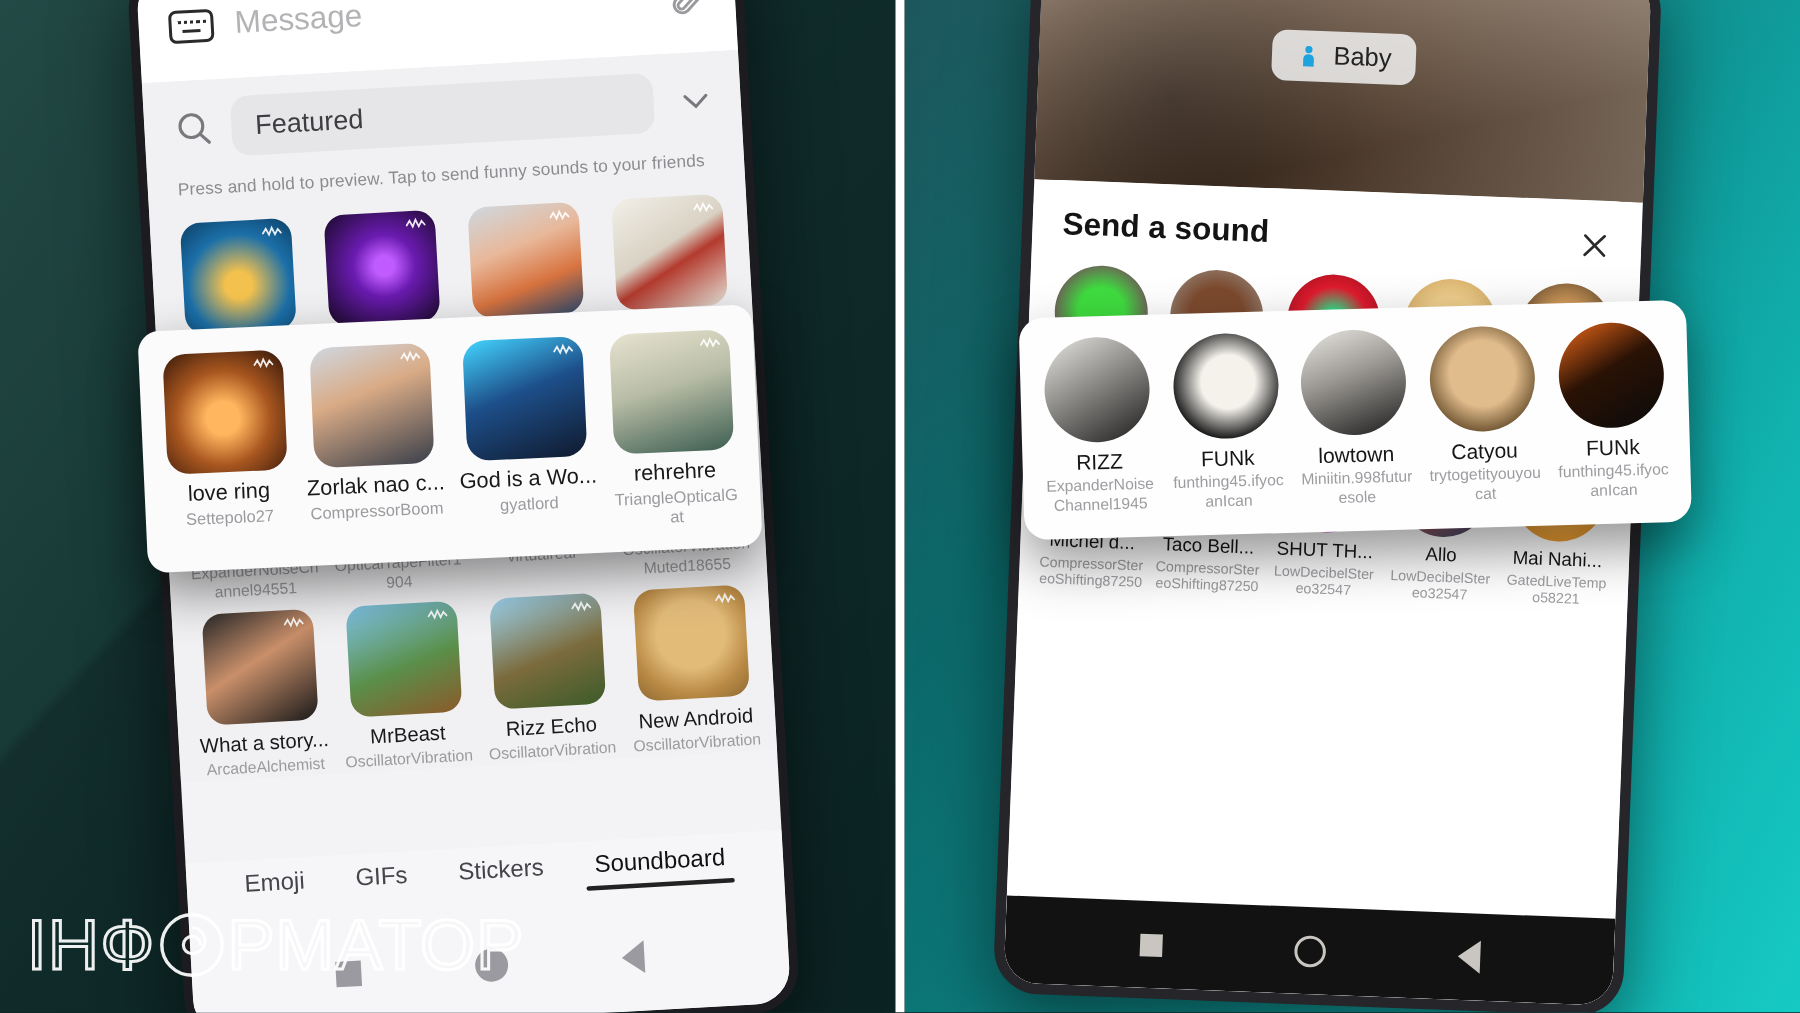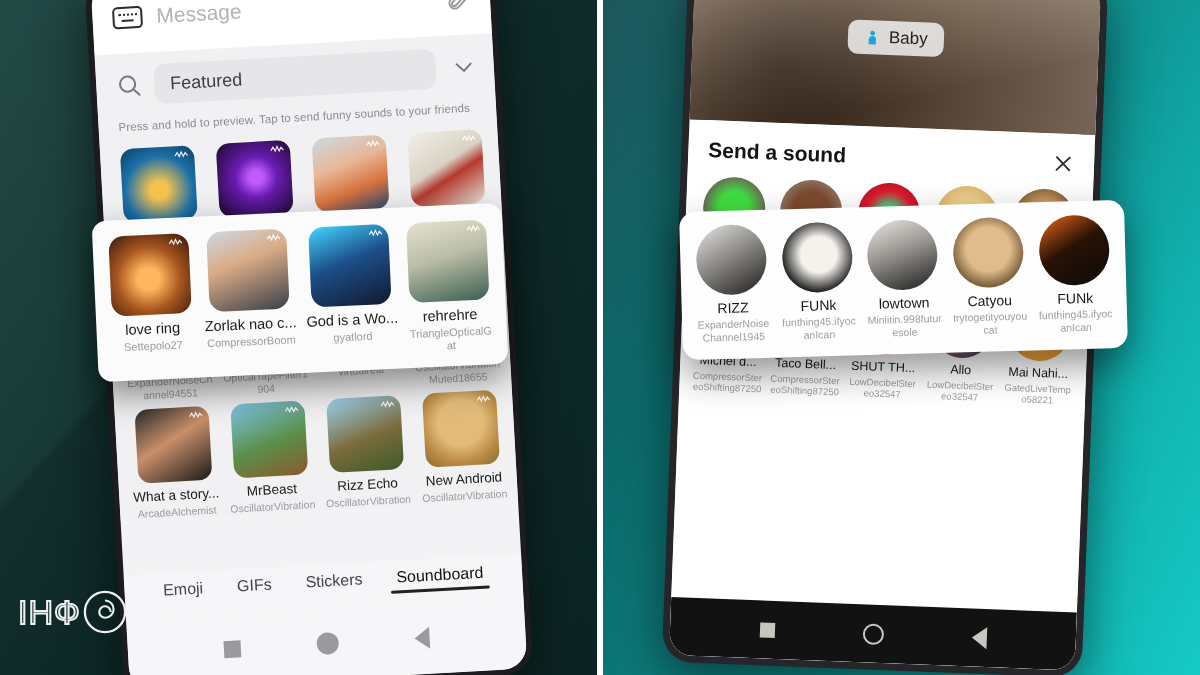--- a/index.html
+++ b/index.html
@@ -245,22 +245,22 @@
   }
   .navbar-r .nav-sq { background:#c9c5c0; width:15px; height:15px; }
   .navbar-r .nav-ci {
     width:21px; height:21px; border-radius:50%; background:transparent;
     border:2.4px solid #c9c5c0;
   }
   .navbar-r .nav-tr { border-right-color:#c9c5c0; }
 
   
   #watermark {
-    position:absolute; left:18px; bottom:40px; z-index:80;
-    display:flex; align-items:center; font-size:34px; letter-spacing:1px;
+    position:absolute; left:18px; bottom:18px; z-index:80;
+    display:flex; align-items:center; font-size:47px; letter-spacing:1px;
     color:transparent; -webkit-text-stroke:2px rgba(255,255,255,.93);
     font-family:"Liberation Sans", sans-serif;
     text-align:right;
   }
   .wm-sp { display:inline-block; }
   .wm-logo {
     width:46px; height:46px; margin:0 1px; position:relative; flex:0 0 auto;
   }
 </style>
 </head>
@@ -598,13 +598,14 @@
 </div>
 
 <div id="watermark">
   <span class="wm-sp">ІНФ</span>
   <span class="wm-logo">
     <svg viewBox="0 0 48 48" fill="none" stroke="rgba(255,255,255,.93)" stroke-width="2.4">
       <circle cx="24" cy="24" r="21"></circle>
       <path d="M30 24a6 6 0 1 0-6 6c5 0 9-4 9-9s-4-9-9-9" stroke-width="2.2"></path>
     </svg>
   </span>
+  <span class="wm-sp">РМАТОР</span>
 </div>
 
 </body></html>

